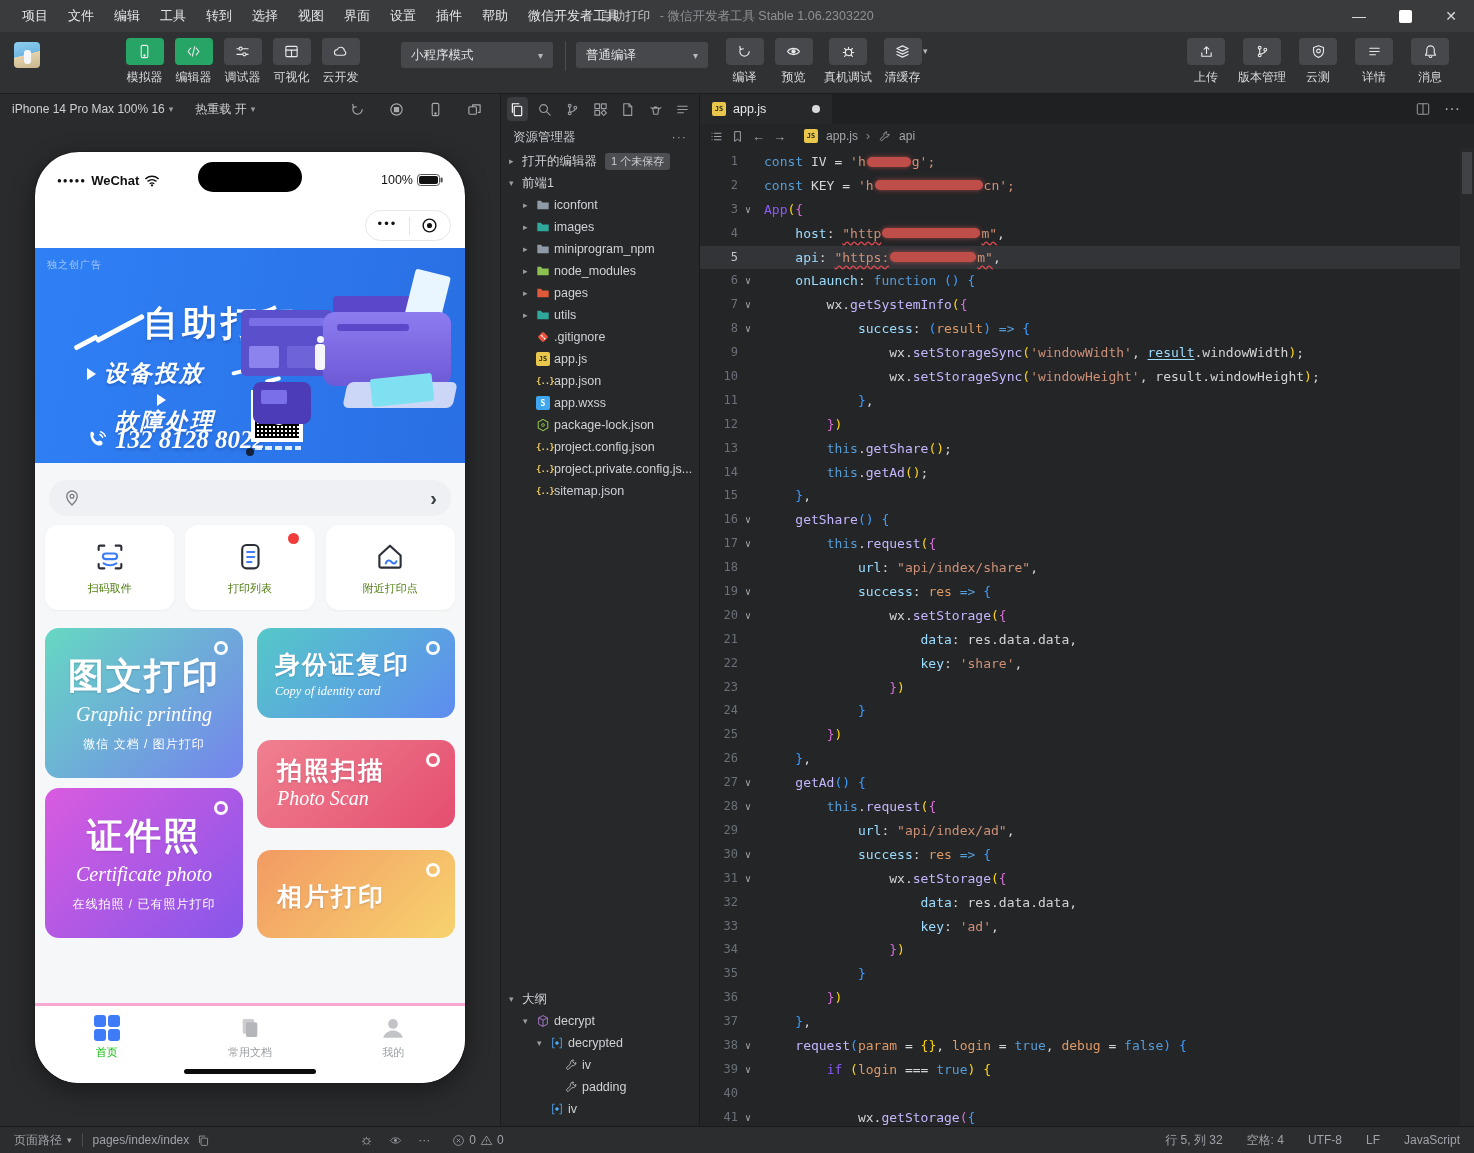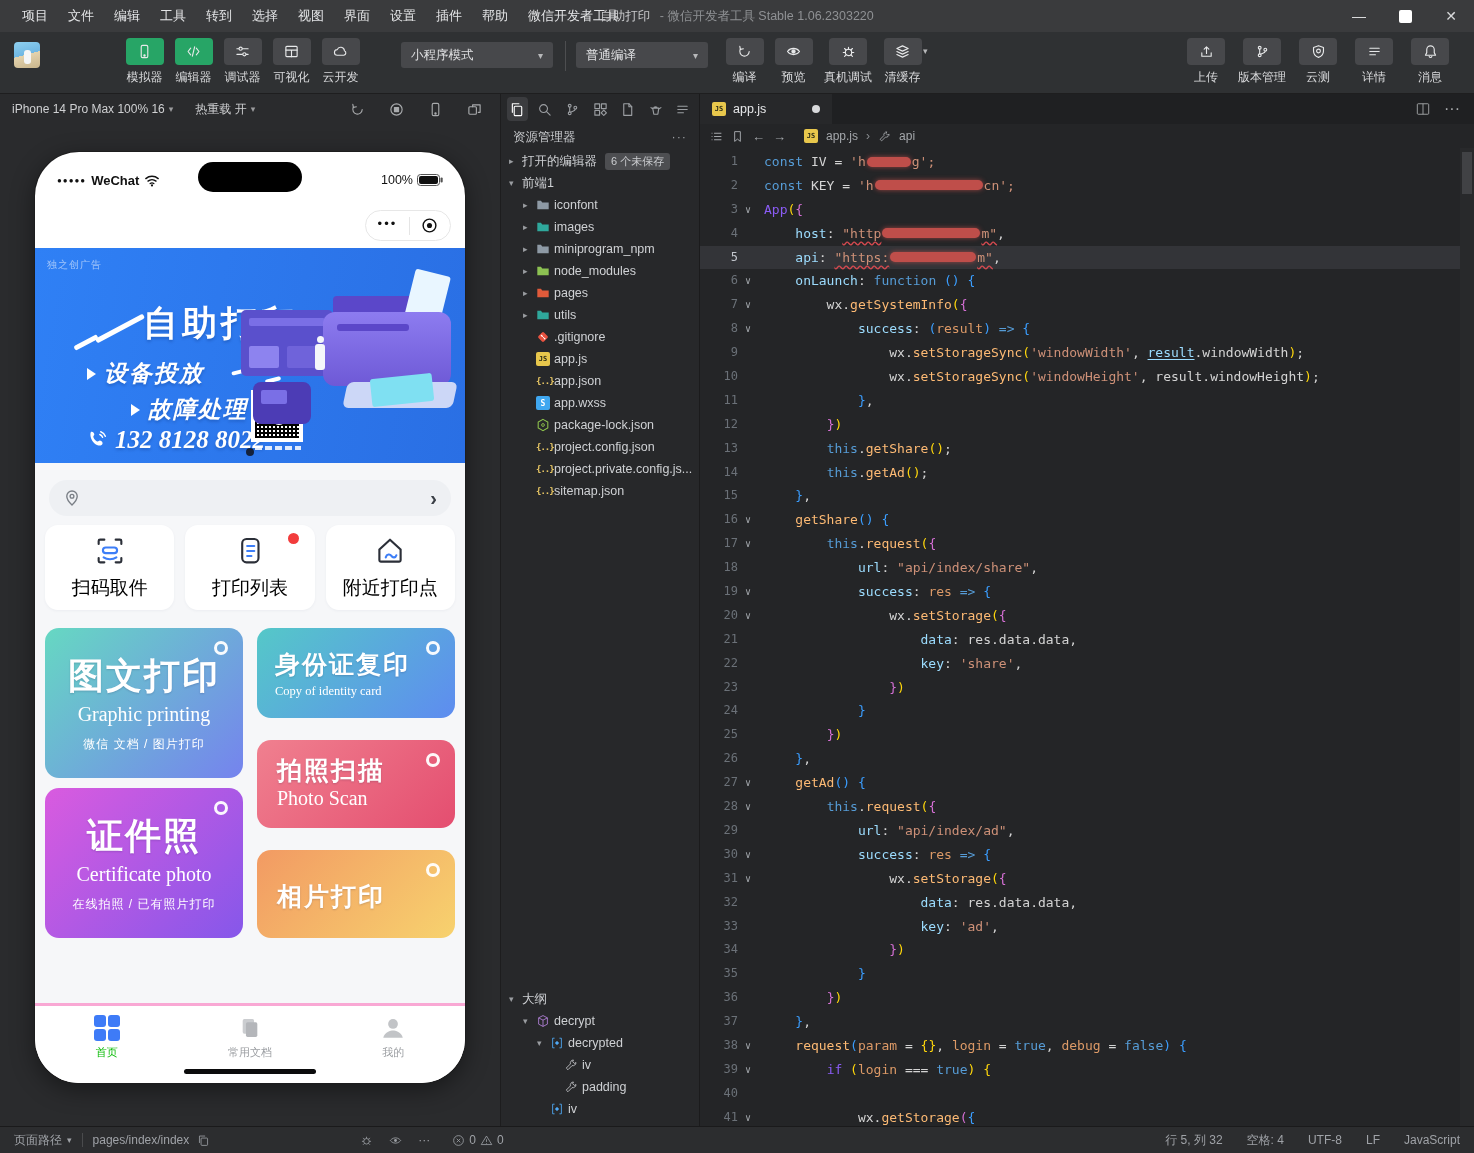--- a/index.html
+++ b/index.html
@@ -78,21 +78,21 @@
   .bn-watermark { position:absolute; left:12px; top:10px; font-size:10px; color:rgba(255,255,255,.55); letter-spacing:1px; }
   .slash { position:absolute; background:#fff; border-radius:2px; transform:rotate(-28deg); }
   .s1 { width:54px; height:5px; left:58px; top:78px; }
   .s2 { width:26px; height:5px; left:38px; top:92px; }
   .bn-title { position:absolute; left:108px; top:52px; font-size:35px; font-weight:800; letter-spacing:4px;
               text-shadow:0 2px 3px rgba(0,30,90,.25); }
   .bn-li { position:absolute; display:flex; align-items:center; font-size:23px; font-weight:800; font-style:italic;
            letter-spacing:2px; text-shadow:0 2px 3px rgba(0,30,90,.25); }
   .bn-li .tri { width:0; height:0; border-left:9px solid #fff; border-top:6px solid transparent;
                 border-bottom:6px solid transparent; margin-right:8px; }
-  .l1 { left:52px; top:110px; } .l2 { left:96px; top:146px; }
+  .l1 { left:52px; top:110px; } .l2 { left:80px; top:146px;flex-direction:column; }
   .dashes { position:absolute; background:#fff; border-radius:2px; transform:rotate(-14deg); }
   .d1 { width:48px; height:4px; left:196px; top:118px; }
   .d2 { width:16px; height:4px; left:230px; top:130px; }
   .bn-phone { position:absolute; left:52px; top:178px; display:flex; align-items:center; gap:6px;
               font-size:25px; font-weight:800; font-style:italic; font-family:"Liberation Serif",serif;
               text-shadow:0 2px 3px rgba(0,30,90,.25); }
   .bn-phone svg { width:22px; height:22px; }
   .qr { position:absolute; left:216px; top:142px; width:52px; height:52px; background:#fff; padding:4px; }
   .qr-in { width:100%; height:100%; position:relative;
            background:repeating-linear-gradient(0deg,#000 0 2px,transparent 2px 4px),
@@ -124,34 +124,34 @@
   
   .p-content { position:absolute; top:311px; left:0; right:0; bottom:80px; background:#f6f7f9; }
   .locbar { position:absolute; top:328px; left:14px; right:14px; height:36px; border-radius:18px; background:#eef0f3;
             display:flex; align-items:center; padding:0 14px; z-index:2; }
   .locbar svg { width:18px; height:18px; }
   .loc-chev { margin-left:auto; color:#3a3f46; font-size:20px; font-weight:700; line-height:1; }
   .qa-row { position:absolute; top:373px; left:10px; right:10px; height:85px; display:flex; gap:11px; z-index:2; }
   .qa-card { flex:1; background:#fff; border-radius:13px; position:relative; display:flex; flex-direction:column;
              align-items:center; justify-content:center; gap:7px; box-shadow:0 1px 3px rgba(40,60,90,.05); }
   .qa-card svg { width:34px; height:34px; }
-  .qa-lbl { font-size:19px; color:#000000; }
+  .qa-lbl { font-size:11px; color:#4d7c0f; }
   .qa-badge { position:absolute; top:8px; right:16px; width:11px; height:11px; border-radius:50%; background:#f23c3c; }
   .cards { position:absolute; top:476px; left:10px; right:10px; display:flex; gap:14px; z-index:2; }
   .col-l,.col-r { flex:1; display:flex; flex-direction:column; }
   .pcard { position:relative; border-radius:14px; color:#fff; overflow:hidden; }
   .col-l .pcard { height:150px; margin-bottom:10px; text-align:center; }
   .col-r .pcard:nth-child(1) { height:90px; margin-bottom:22px; padding:20px 0 0 18px; }
   .col-r .pcard:nth-child(2) { height:88px; margin-bottom:22px; padding:14px 0 0 20px; }
   .col-r .pcard:nth-child(3) { height:88px; padding:30px 0 0 20px; }
   .ring { position:absolute; top:13px; right:15px; width:14px; height:14px; border:3.5px solid rgba(255,255,255,.95); border-radius:50%; }
   .pc-t1 { font-weight:700; letter-spacing:2px; text-shadow:0 1px 2px rgba(20,20,60,.18); }
   .col-l .pc-t1 { font-size:36px; margin-top:24px; }
   .col-r .pc-t1 { font-size:25px; }
-  .pc-t2 { font-family:"Liberation Serif",serif; }
+  .pc-t2 { font-family:"Liberation Serif",serif;font-style:italic; }
   .col-l .pc-t2 { font-size:20px; margin-top:2px; }
   .col-r .pcard:nth-child(1) .pc-t2 { font-size:12.5px; margin-top:3px; }
   .col-r .pcard:nth-child(2) .pc-t2 { font-size:20px; }
   .pc-t3 { font-size:12px; margin-top:10px; letter-spacing:1px; }
   .tabbar { position:absolute; left:0; right:0; bottom:0; height:80px; background:#fff; border-top:3px solid #f9a8d4; z-index:3; }
   .tab-row { display:flex; margin-top:9px; }
   .tab-it { flex:1; display:flex; flex-direction:column; align-items:center; gap:4px; }
   .tab-it svg { width:26px; height:26px; }
   .tab-lbl { font-size:11px; color:#9a9da1; }
   .tab-it.on .tab-lbl { color:#0abb07; }
@@ -196,21 +196,21 @@
   .arrowtxt { font-size:13px; color:#a4a7ab; }
   .code { position:relative; flex:1; overflow:hidden; font-family:"DejaVu Sans Mono",monospace; font-size:13px; }
   .codelines { position:absolute; inset:0; padding-top:2px; }
   .cl { display:flex; height:23.9px; line-height:23.9px; white-space:pre; }
   .cl.active { background:#333438; }
   .ln { width:38px; text-align:right; color:#6b7178; flex:none; font-size:12px; }
   .cl.active .ln { color:#c2c6cc; }
   .fold { width:20px; text-align:center; color:#9fa3a8; font-size:10px; flex:none; }
   .lc { flex:1; padding-left:6px; color:#d4d4d4; }
   .tk-t{color:#d4d4d4} .tk-k{color:#569cd6} .tk-c{color:#8b5cf6} .tk-s{color:#ce9178}
-  .tk-p{color:#9cdcfe} .tk-f{color:#fdba74} .tk-o{color:#dd9a67}
+  .tk-p{color:#9cdcfe} .tk-f{color:#c4b5fd} .tk-o{color:#dd9a67}
   .tk-y{color:#ffd70b} .tk-m{color:#d670d6} .tk-u{color:#3b9eff}
   .tk-l{color:#9cdcfe; text-decoration:underline; text-underline-offset:2px;}
   .tk-sw{color:#ce9178; text-decoration:underline wavy #d6494f; text-decoration-skip-ink:none; text-underline-offset:3px;}
   .redact{display:inline-block; height:10px; border-radius:5px; background:#bf4e4a; vertical-align:middle;
           margin:0 1px 2px 1px; box-shadow:0 0 5px rgba(191,78,74,.75);}
   .vscroll { position:absolute; top:0; right:0; bottom:0; width:14px; background:#28292b; }
   .vthumb { position:absolute; top:4px; right:2px; width:10px; height:42px; background:#414245; }
 
   
   .statusbar { position:absolute; left:0; right:0; bottom:0; height:27px; background:#2c2d2f; border-top:1px solid #1a1a1b;
@@ -675,21 +675,21 @@
             </svg>
           </span>
         </div>
       <div class="exp-title">
         <span>资源管理器</span>
         <span class="more">···</span>
       </div>
       <div class="trow">
         <span class="arr">▸</span>
         <span>打开的编辑器</span>
-        <span class="badge">6 个未保存</span>
+        <span class="badge">1 个未保存</span>
       </div>
       <div class="trow">
         <span class="arr">▾</span>
         <span>前端1</span>
       </div>
       <div id="fileTree">
           <div class="trow indent1">
      <span class="arr">▸</span>
      <span class="fic">
               <svg viewBox="0 0 16 16" width="14" height="14">

